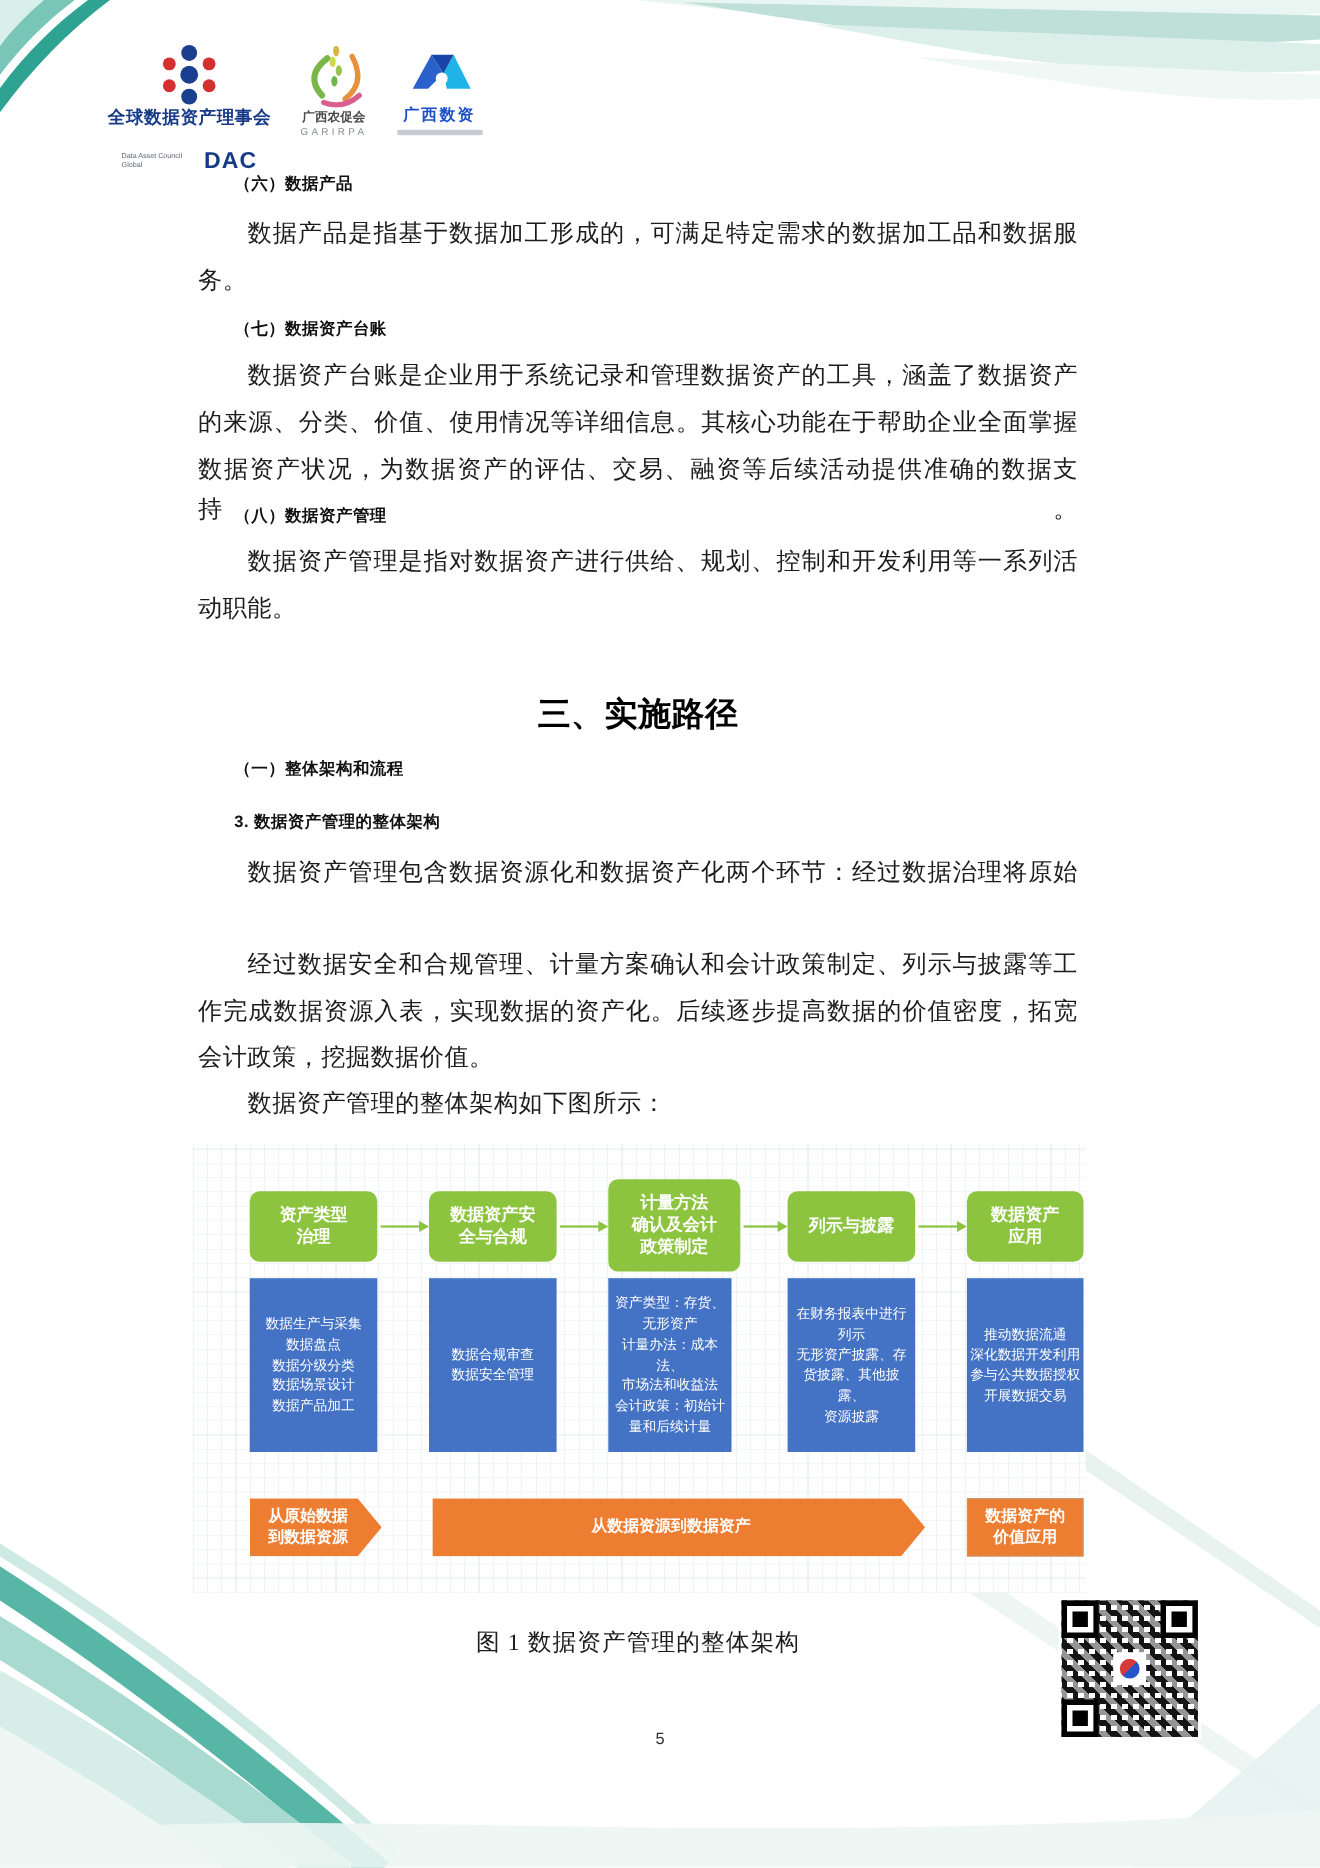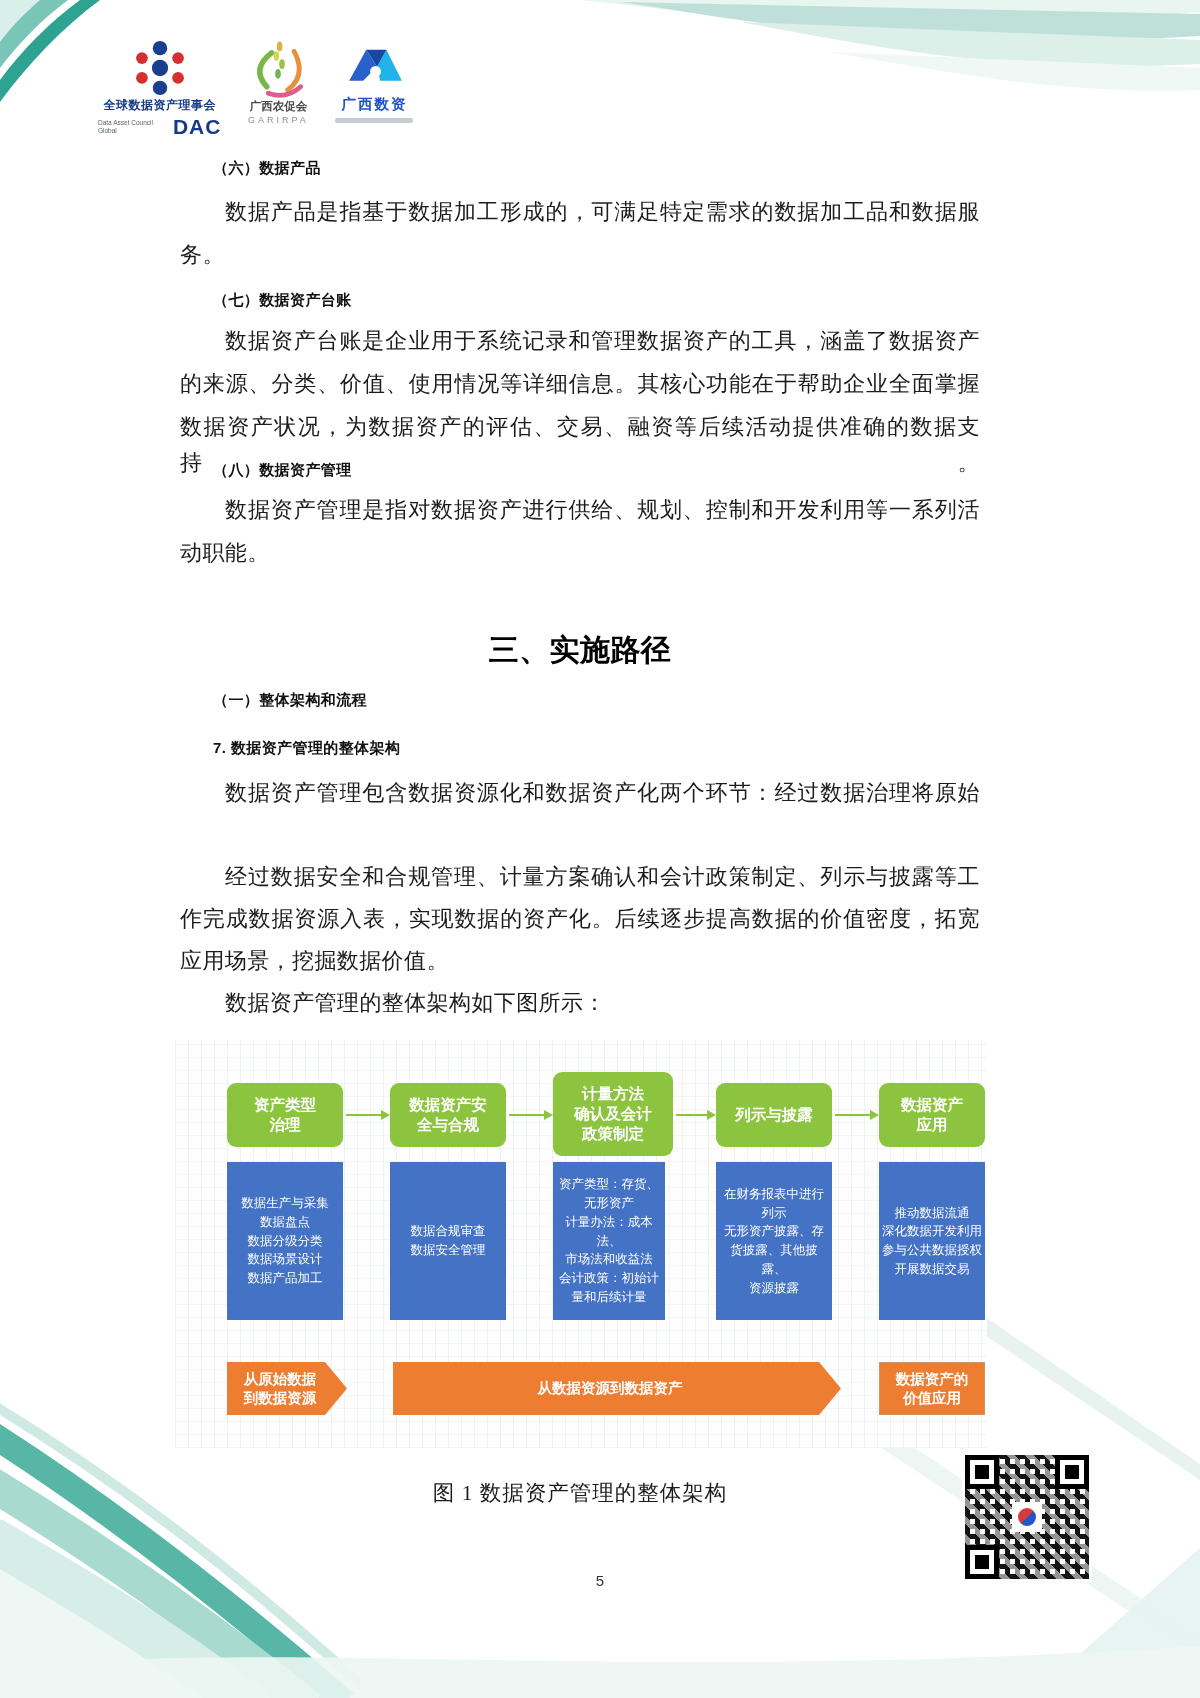--- a/index.html
+++ b/index.html
@@ -4,22 +4,22 @@
 <style>
   html,body{margin:0;padding:0;background:#ffffff;}
   .page{position:relative;width:1200px;height:1698px;margin:0 auto;background:#ffffff;overflow:hidden;
         font-family:"Liberation Serif","DejaVu Serif",serif;color:#1c1c1c;}
   .deco{position:absolute;z-index:0;pointer-events:none;}
   .z{position:absolute;z-index:2;}
 
   
   .logos{position:absolute;top:40px;left:98px;height:100px;z-index:3;display:flex;gap:26px;align-items:flex-start;}
   .logo{display:flex;flex-direction:column;align-items:center;}
-  .dac-title{font-family:"Liberation Sans","DejaVu Sans",sans-serif;font-weight:700;color:#173a86;font-size:12px;letter-spacing:.5px;margin-top:1px;}
-  .dac-row{display:flex;align-items:center;gap:20px;margin-top:1px;}
+  .dac-title{font-family:"Liberation Sans","DejaVu Sans",sans-serif;font-weight:700;color:#173a86;font-size:16px;letter-spacing:.5px;margin-top:1px;}
+  .dac-row{display:flex;align-items:center;gap:20px;margin-top:17px;}
   .dac-en{font-family:"Liberation Sans","DejaVu Sans",sans-serif;font-size:6.5px;line-height:8px;color:#5b6570;text-align:left;}
   .dac-abbr{font-family:"Liberation Sans","DejaVu Sans",sans-serif;font-weight:800;font-size:21px;color:#173a86;letter-spacing:1px;}
   .gar-title{font-family:"Liberation Sans","DejaVu Sans",sans-serif;font-weight:700;font-size:11.5px;color:#4a4a4a;margin-top:1px;}
   .gar-en{font-family:"Liberation Sans","DejaVu Sans",sans-serif;font-size:9px;color:#8a8f94;letter-spacing:3px;margin-top:1px;}
   .sz-title{font-family:"Liberation Sans","DejaVu Sans",sans-serif;font-weight:800;font-size:14.5px;color:#1e51c8;letter-spacing:2px;margin-top:3px;text-align:center;}
   .sz-sub{width:78px;height:5px;background:#c7ccd2;border-radius:2px;margin-top:4px;}
 
   
   .t{position:absolute;left:180px;width:800px;height:36px;line-height:36px;font-size:22px;letter-spacing:.4px;font-family:Liberation Mono, monospace;}
   .h3{font-family:"Liberation Sans","DejaVu Sans",sans-serif;font-weight:700;font-size:15px;padding-left:33px;color:#111;}
@@ -146,26 +146,26 @@
   <div class="t body z" style="top:368px">的来源、分类、价值、使用情况等详细信息。其核心功能在于帮助企业全面掌握</div>
   <div class="t body z" style="top:411px">数据资产状况，为数据资产的评估、交易、融资等后续活动提供准确的数据支持。</div>
 
   <div class="t h3 z" style="top:452px">（八）数据资产管理</div>
   <div class="t body first z" style="top:494px">数据资产管理是指对数据资产进行供给、规划、控制和开发利用等一系列活</div>
   <div class="t body end z" style="top:537px">动职能。</div>
 
   <div class="t center-title z" style="top:603px">三、实施路径</div>
 
   <div class="t h3 z" style="top:682px">（一）整体架构和流程</div>
-  <div class="t h3 z" style="top:730px">7. 数据资产管理的整体架构</div>
+  <div class="t h3 z" style="top:730px">3. 数据资产管理的整体架构</div>
 
   <div class="t body first z" style="top:777px">数据资产管理包含数据资源化和数据资产化两个环节：经过数据治理将原始</div>
   <div class="t body first z" style="top:861px">经过数据安全和合规管理、计量方案确认和会计政策制定、列示与披露等工</div>
   <div class="t body z" style="top:903px">作完成数据资源入表，实现数据的资产化。后续逐步提高数据的价值密度，拓宽</div>
-  <div class="t body end z" style="top:945px">应用场景，挖掘数据价值。</div>
+  <div class="t body end z" style="top:945px">会计政策，挖掘数据价值。</div>
   <div class="t body first end z" style="top:987px">数据资产管理的整体架构如下图所示：</div>
 
   <div class="fig-bg"></div>
 
   <div class="gbox" style="left:227px;top:1083px;width:116px;height:64px">资产类型
 治理</div>
   <div class="gbox" style="left:390px;top:1083px;width:116px;height:64px">数据资产安
 全与合规</div>
   <div class="gbox" style="left:553px;top:1072px;width:120px;height:84px">计量方法
 确认及会计

